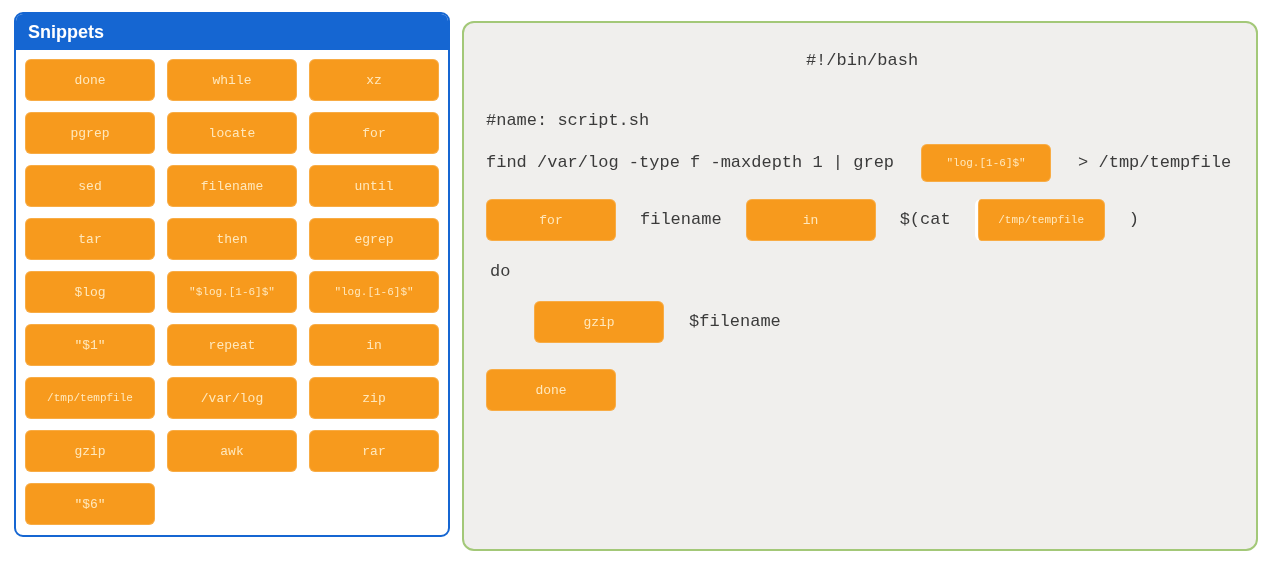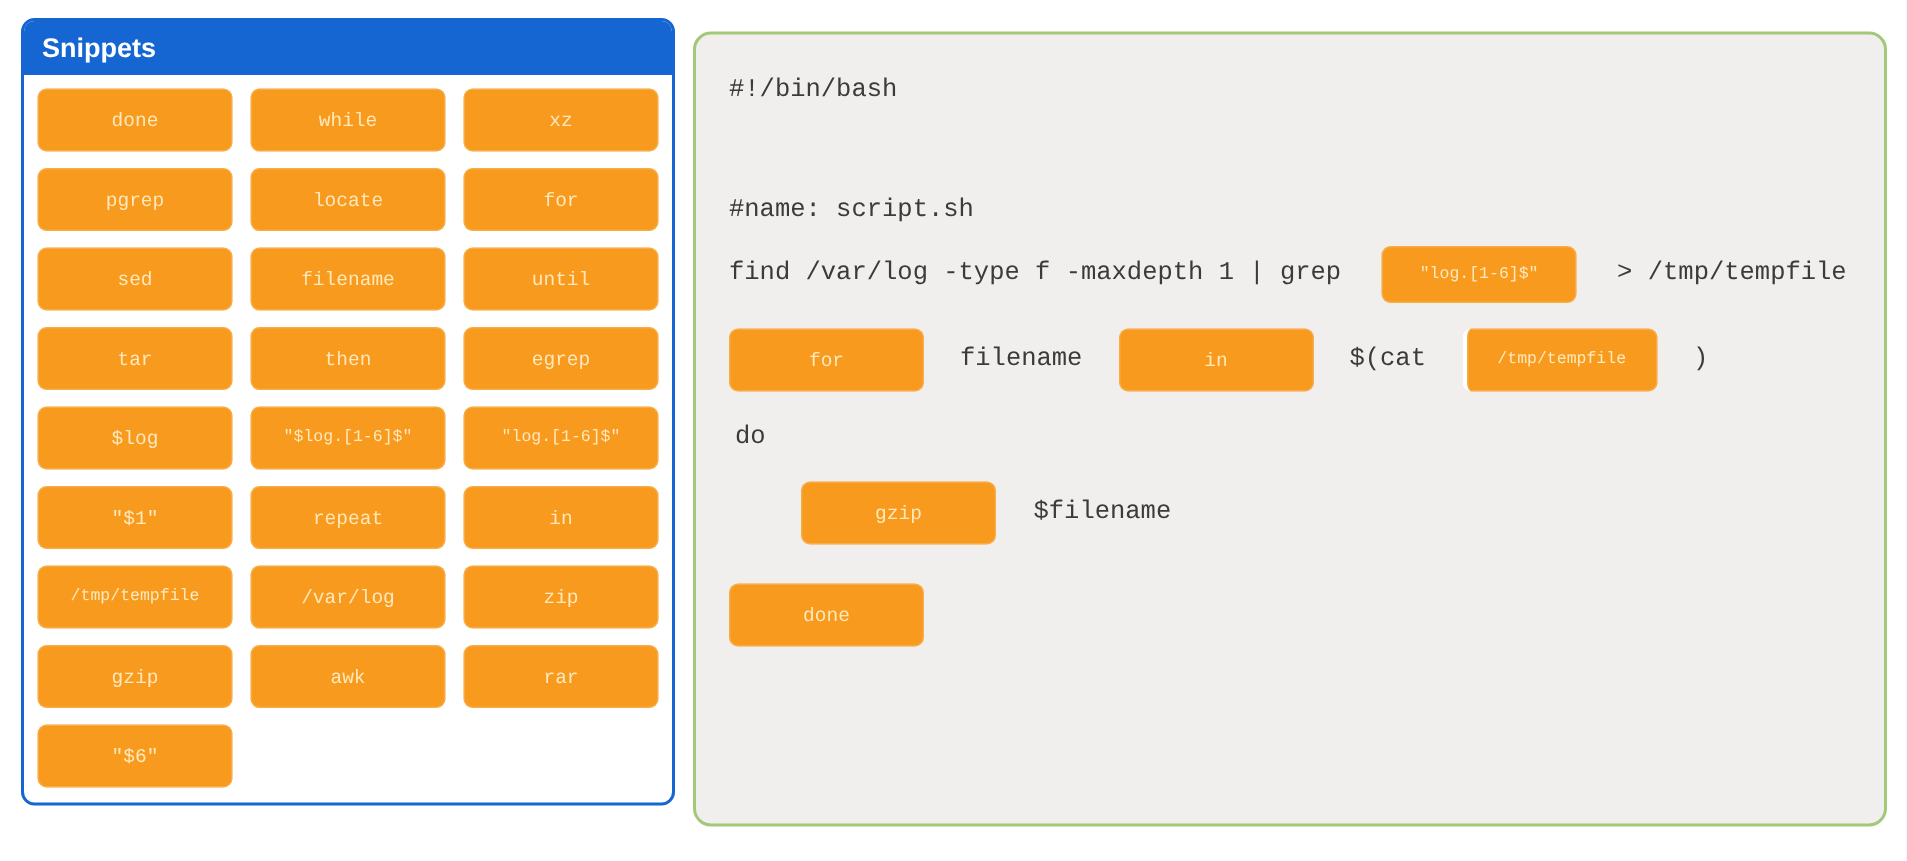--- a/index.html
+++ b/index.html
@@ -81,21 +81,21 @@
   }
   .code-text {
     font-family: "Liberation Mono", monospace;
     font-size: 17px;
     color: var(--code-text);
     white-space: pre;
     line-height: 20px;
   }
   .script-chip { width: 130px; flex: 0 0 130px; }
 
-  .line-1 { margin-bottom: 60px; }
+  .line-1 { margin-bottom: 40px; justify-content: center; }
   .line-2 { margin-bottom: 13px; }
   .line-3 { column-gap: 27px; margin-bottom: 17px; }
   .line-3 .script-chip { height: 38px; }
   .line-4 { column-gap: 24px; margin-bottom: 21px; }
   .line-5 { padding-left: 4px; margin-bottom: 19px; }
   .line-6 { padding-left: 48px; column-gap: 25px; margin-bottom: 26px; }
   .notch { border-left: 3px solid #ffffff; }
 </style>
 </head>
 <body>

